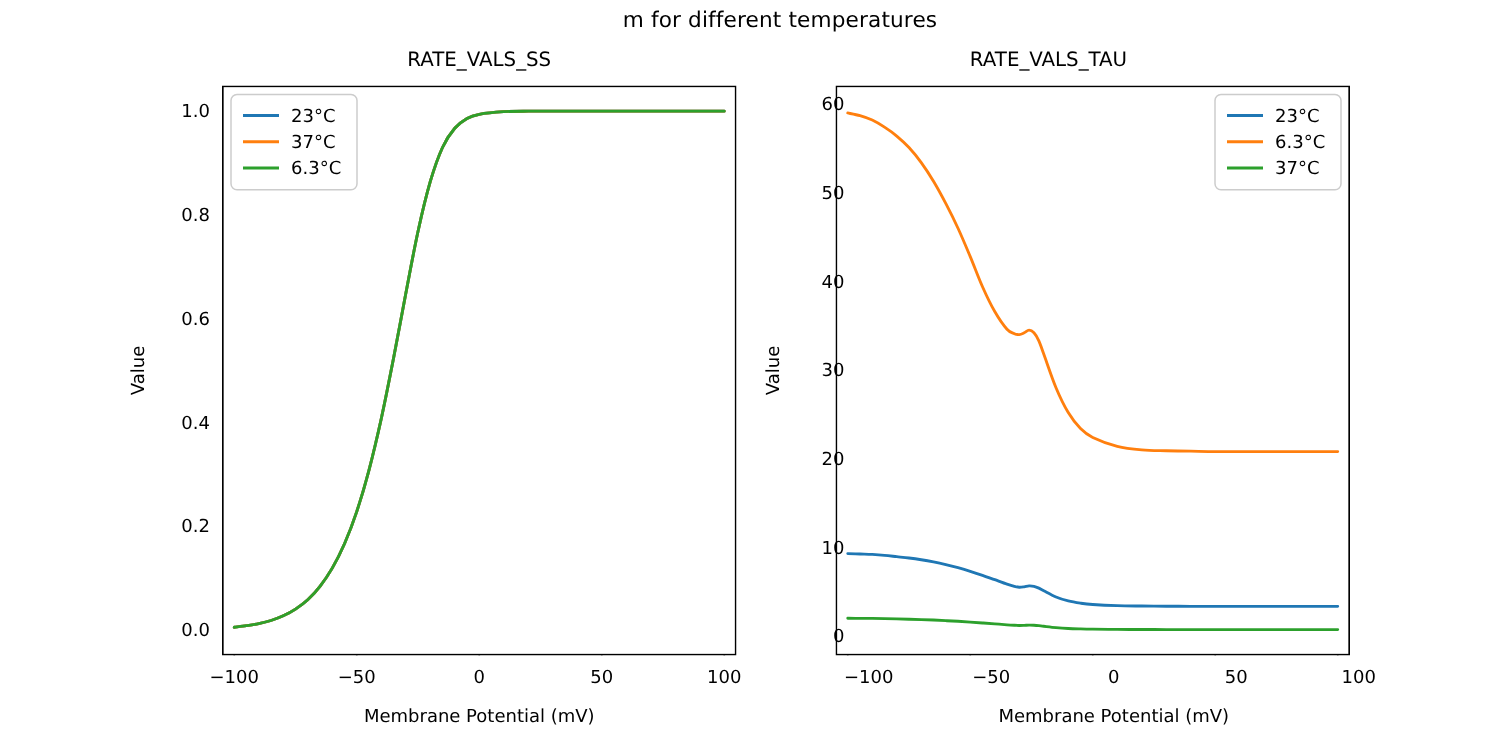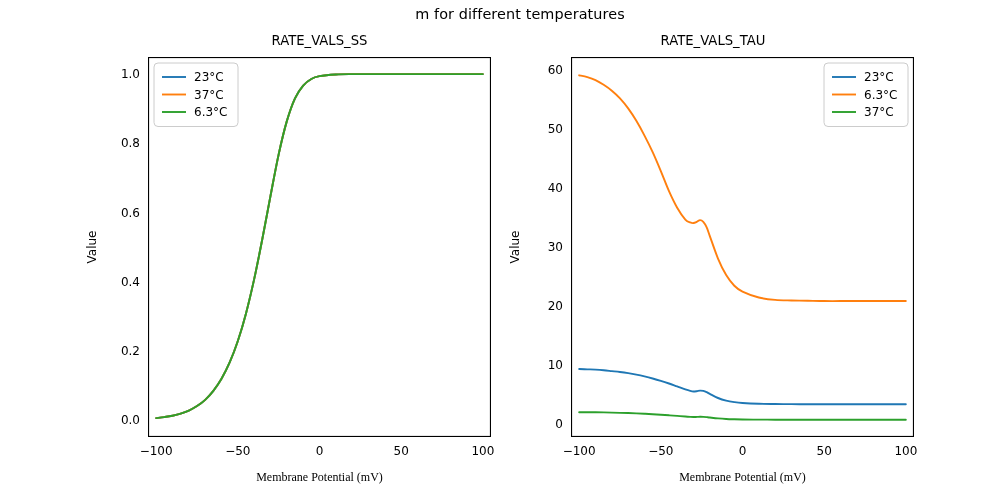--- a/index.html
+++ b/index.html
@@ -43,21 +43,20 @@
     font-size: 13.2px;
     color: #000000;
   }
   .xlabel {
     position: absolute;
     left: 0;
     width: 100%;
     text-align: center;
     font-size: 12px;
     color: #000000;
-    font-family: Liberation Serif, serif;
   }
   .ylabel {
     position: absolute;
     font-size: 12px;
     color: #000000;
     transform-origin: center center;
     transform: rotate(-90deg);
     white-space: nowrap;
   }
   svg { display: block; }
@@ -138,21 +137,21 @@
       <text x="381.1666666666667" y="455" text-anchor="middle" class="tick-label">50</text>
       <text x="462.8333333333333" y="455" text-anchor="middle" class="tick-label">100</text>
       <text x="120" y="424.084440400364" text-anchor="end" class="tick-label">0.0</text>
       <text x="120" y="354.9306642402184" text-anchor="end" class="tick-label">0.2</text>
       <text x="120" y="285.7768880800728" text-anchor="end" class="tick-label">0.4</text>
       <text x="120" y="216.62311191992723" text-anchor="end" class="tick-label">0.6</text>
       <text x="120" y="147.46933575978164" text-anchor="end" class="tick-label">0.8</text>
       <text x="120" y="78.31555959963607" text-anchor="end" class="tick-label">1.0</text>
     </svg>
 
-  <div class="axes" id="axes-right" style="left:551px; top:57px; width:284px; height:380px;">
+  <div class="axes" id="axes-right" style="left:537px; top:57px; width:284px; height:380px;">
     <div class="axes-title">RATE_VALS_TAU</div>
     <svg id="svg-right" width="343" height="380">
         <rect x="0.55" y="0.55" width="341.9" height="378.9" class="spine"></rect>
         <line x1="8.166666666666666" y1="380" x2="8.166666666666666" y2="383.5" class="tickmark"></line>
         <line x1="89.83333333333334" y1="380" x2="89.83333333333334" y2="383.5" class="tickmark"></line>
         <line x1="171.5" y1="380" x2="171.5" y2="383.5" class="tickmark"></line>
         <line x1="253.16666666666669" y1="380" x2="253.16666666666669" y2="383.5" class="tickmark"></line>
         <line x1="334.8333333333333" y1="380" x2="334.8333333333333" y2="383.5" class="tickmark"></line>
         <line x1="0" y1="366.9984447900467" x2="-3.5" y2="366.9984447900467" class="tickmark"></line>
         <line x1="0" y1="307.900466562986" x2="-3.5" y2="307.900466562986" class="tickmark"></line>

